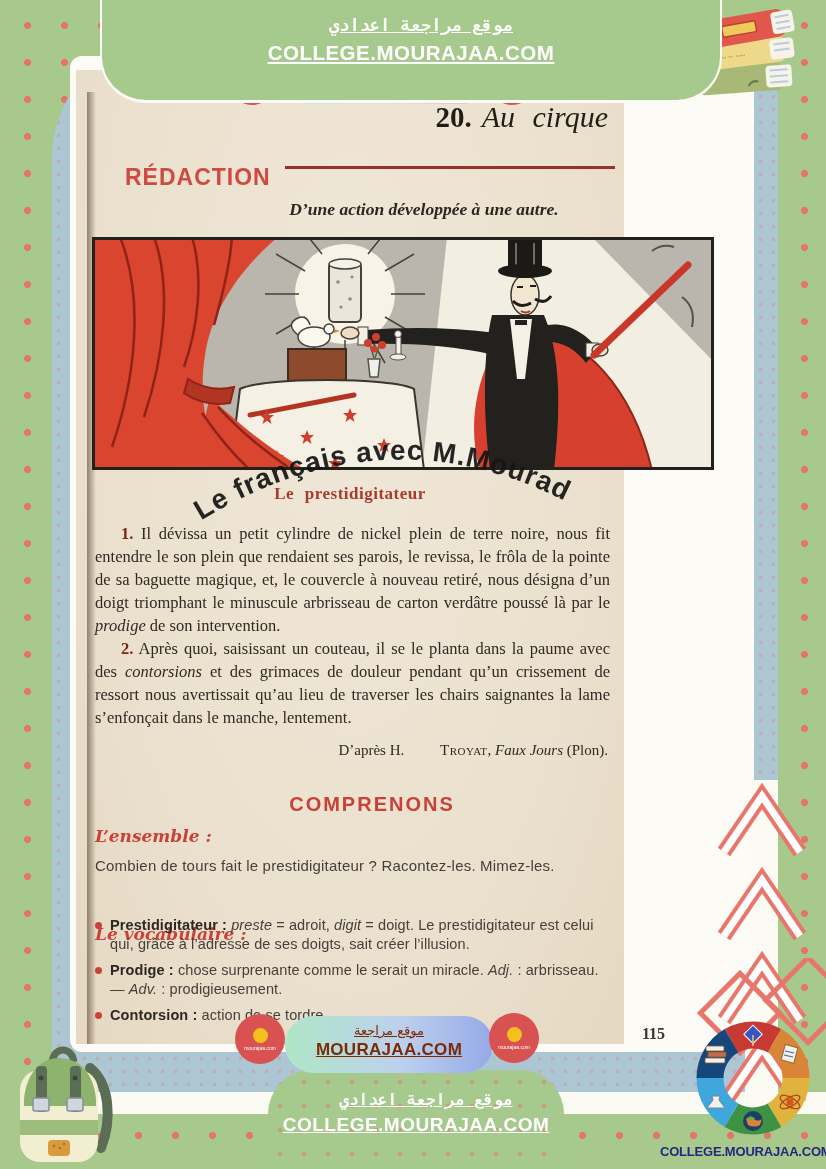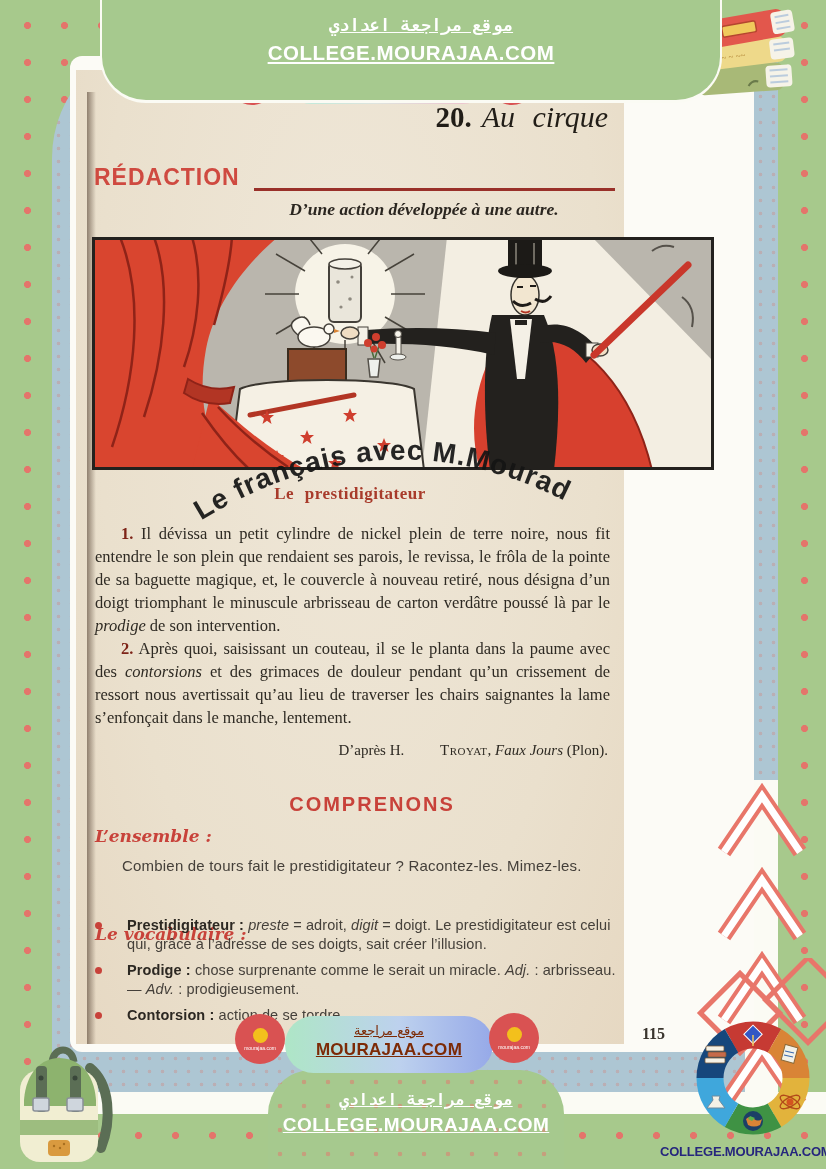--- a/index.html
+++ b/index.html
@@ -34,21 +34,21 @@
   }
   
   .lesson-title {
     position:absolute; top:30px; right:16px;
     font-family:"Liberation Serif", serif; color:#211d17; word-spacing:10px;
   }
   .lesson-title .num { font-weight:bold; font-size:29px; }
   .lesson-title .name { font-style:italic; font-size:30px; margin-left:10px; }
   .redaction-row {
     position:absolute; left:18px; right:9px; top:94px;
-    display:flex; align-items:flex-end;
+    display:flex; align-items:flex-start;padding-left:31px;
   }
   .redaction-row .head {
     font-size:23px; font-weight:bold; color:#cf4a40; letter-spacing:1px;
   }
   .redaction-row .rule { flex:1; height:3px; background:#993029; margin-left:14px; margin-top:2px; }
   .subtitle {
     position:absolute; left:150px; right:2px; top:129px; text-align:center;
     font-family:Liberation Serif, serif; font-style:italic; font-weight:bold;
     font-size:17.5px; color:#2b2620;
   }
@@ -75,26 +75,26 @@
     font-weight:bold; font-size:20px; color:#c8423a; letter-spacing:2px;padding-left:44px;
   }
   .sub-label {
     position:absolute; left:19px;
     font-family:"DejaVu Serif", serif; font-weight:bold; font-style:italic;
     font-size:17px; color:#c8423a;
   }
   .ensemble-label { top:756px; }
   .question {
     position:absolute; left:19px; right:12px; top:787px;
-    font-size:15px; color:#45403a; letter-spacing:0.2px;margin-left:27px;
+    font-size:15px; color:#45403a; letter-spacing:0.2px;
   }
   .vocab-label { top:854px; }
   .vocab-list { position:absolute; left:19px; right:8px; top:846px; }
   .vocab-item {
-    position:relative; padding-left:32px; margin-bottom:7px;
+    position:relative; padding-left:15px; margin-bottom:7px;
     font-size:14.5px; line-height:19px; color:#45403a; letter-spacing:0.1px;
   }
   .vocab-item::before {
     content:""; position:absolute; left:0; top:6px; width:7px; height:7px;
     border-radius:50%; background:#c8423a;
   }
   .vocab-item .term { font-weight:bold; color:#2c2822; }
   .vocab-item .it { font-style:italic; }
   .page-number {
     position:absolute; left:566px; top:955px;

